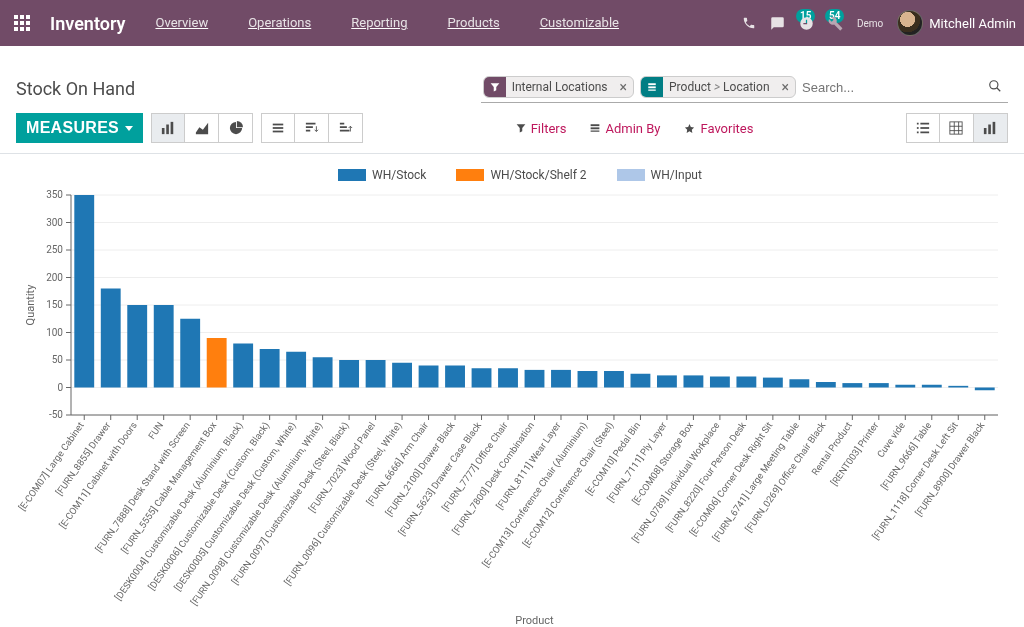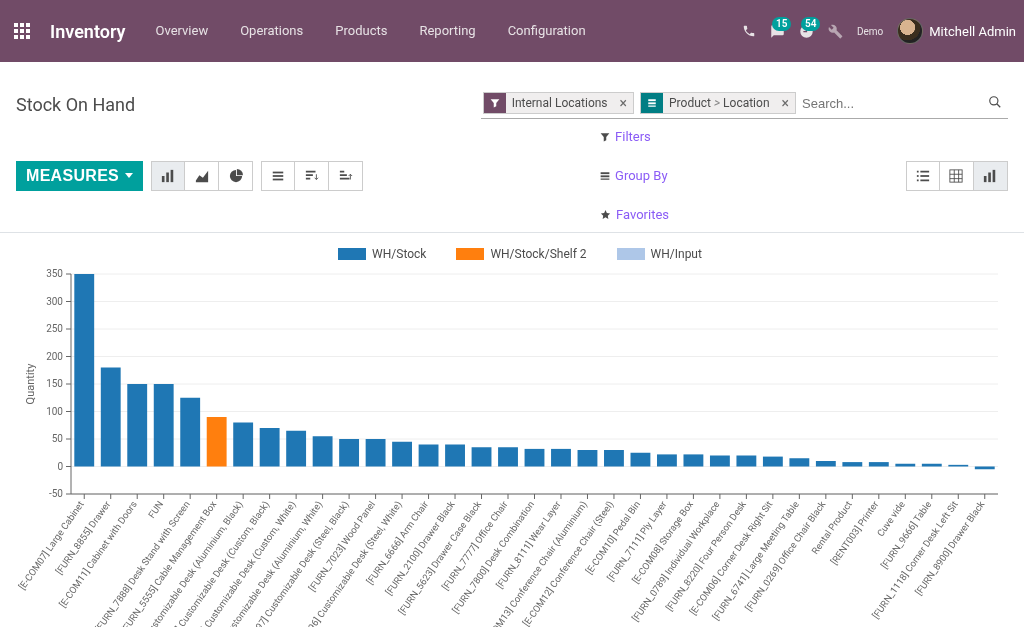--- a/index.html
+++ b/index.html
@@ -1,55 +1,55 @@
 <!DOCTYPE html>
 <html><head>
 <meta charset="utf-8">
 <style>
   * { box-sizing: border-box; margin: 0; padding: 0; }
   body { font-family: -apple-system, BlinkMacSystemFont, "Segoe UI", Roboto, Helvetica, Arial, sans-serif; font-size: 13px; color: #4c4c4c; background: #fff; width: 1024px; }
   
   
-  .navbar { background: #714B67; color: #fff; display: flex; align-items: center; height: 62px; padding: 0 8px; gap: 4px; }
+  .navbar { background: #714B67; color: #fff; display: flex; align-items: center; height: 46px; padding: 0 8px; gap: 4px; }
   .nav-apps { width: 28px; height: 28px; display: flex; align-items: center; justify-content: center; cursor: pointer; }
   .nav-apps svg { fill: #fff; }
   .nav-brand { font-size: 18px; font-weight: 600; color: #fff; padding: 0 10px; }
-  .nav-menu { display: flex; gap: 0; }
+  .nav-menu { display: flex; gap: 8px; text-decoration: underline; }
   .nav-item { padding: 0 16px; line-height: 46px; color: #e7e2e5; cursor: pointer; font-size: 13px; }
   .spacer { flex: 1; }
   .nav-right { display: flex; align-items: center; gap: 14px; }
   .nav-icon { position: relative; cursor: pointer; display: flex; align-items: center; color: #e7e2e5; }
-  .nav-badge { position: absolute; top: -7px; left: 2px; background: #00A09D; color: #fff; font-size: 10px; border-radius: 8px; padding: 0 4px; line-height: 14px; font-weight: 600; }
+  .nav-badge { position: absolute; top: -7px; left: 26px; background: #00A09D; color: #fff; font-size: 10px; border-radius: 8px; padding: 0 4px; line-height: 14px; font-weight: 600; }
   .nav-user { display: flex; align-items: center; gap: 6px; color: #fff; cursor: pointer; }
   .avatar { width: 26px; height: 26px; border-radius: 50%; background: radial-gradient(circle at 40% 35%, #d9b48f 0 35%, #3a2e1e 36% 60%, #222 61% 100%); border: 1px solid rgba(255,255,255,.3);}
   
   
   .control-panel { padding: 28px 16px 0 16px; border-bottom: 1px solid #dee2e6; }
   .cp-row1 { display: flex; align-items: center; justify-content: space-between; margin-bottom: 10px; }
   .breadcrumb { font-size: 18px; color: #4c4c4c; }
   .search-wrap { display: flex; align-items: center; gap: 6px; border-bottom: 1px solid #aaa; padding: 2px 2px 4px 2px; min-width: 500px; }
-  .facet { display: inline-flex; align-items: center; background: #f0eeee; border: 1px solid #ccc; border-radius: 0; height: 22px; font-size: 12px; overflow: hidden; }
+  .facet { display: inline-flex; align-items: center; background: #f0eeee; border: 1px solid #ccc; border-radius: 6px; height: 22px; font-size: 12px; overflow: hidden; }
   .facet-icon { width: 22px; height: 22px; display: flex; align-items: center; justify-content: center; color: #fff; }
   .facet-icon.filter { background: #714B67; }
   .facet-icon.group { background: #017e84; }
   .facet-icon.group svg, .facet-icon.filter svg { fill: #fff; }
   .facet-text { padding: 0 6px; color: #4c4c4c; }
   .facet-sep { color: #888; font-style: italic; padding: 0 3px; }
   .facet-x { padding: 0 6px; color: #6c6c6c; cursor: pointer; font-size: 14px; }
   .search-input { border: none; outline: none; flex: 1; font-size: 13px; background: transparent; }
   .search-glass { color: #6c6c6c; cursor: pointer; padding: 0 4px; }
   .cp-row2 { display: flex; align-items: center; justify-content: space-between; padding-bottom: 10px; }
   .cp-left { display: flex; align-items: center; gap: 8px; }
   .measures-btn { background: #00A09D; color: #fff; border: none; padding: 6px 10px; font-size: 16px; font-weight: 700; letter-spacing: .3px; display: flex; align-items: center; gap: 6px; cursor: pointer; border-radius: 0; text-transform: uppercase; }
   .caret-down { width: 0; height: 0; border-left: 4px solid transparent; border-right: 4px solid transparent; border-top: 5px solid #fff; }
   .btn-group { display: flex; }
   .icon-btn { width: 34px; height: 30px; border: 1px solid #ccc; background: #fff; display: flex; align-items: center; justify-content: center; cursor: pointer; color: #4c4c4c; }
   .icon-btn + .icon-btn { border-left: none; }
   .icon-btn.active { background: #e9ecef; }
-  .cp-middle { display: flex; gap: 24px; color: #8b5cf6; flex-direction: column; }
+  .cp-middle { display: flex; gap: 24px; color: #be185d; }
   .cp-mid-item { display: flex; align-items: center; gap: 5px; cursor: pointer; font-size: 13px; }
   .cp-right { display: flex; align-items: center; }
   .view-group { display: flex; }
   
   
   .chart-area { padding: 10px 0 10px 16px; }
   .legend { display: flex; justify-content: center; gap: 30px; padding: 4px 0 8px 0; font-size: 12px; }
   .legend-item { display: flex; align-items: center; gap: 6px; cursor: pointer; }
   .legend-sw { width: 28px; height: 12px; }
   .chart-svg { display: block; }
@@ -68,23 +68,23 @@
         <rect x="12" y="6" width="4" height="4"></rect>
         <rect x="0" y="12" width="4" height="4"></rect>
         <rect x="6" y="12" width="4" height="4"></rect>
         <rect x="12" y="12" width="4" height="4"></rect>
       </svg>
   </div>
   <div class="nav-brand">Inventory</div>
   <div class="nav-menu">
     <div class="nav-item">Overview</div>
     <div class="nav-item">Operations</div>
+    <div class="nav-item">Reporting</div>
     <div class="nav-item">Products</div>
-    <div class="nav-item">Reporting</div>
-    <div class="nav-item">Configuration</div>
+    <div class="nav-item">Customizable</div>
   </div>
   <div class="spacer"></div>
   <div class="nav-right">
     <div class="nav-icon">
       <svg width="14" height="14" viewBox="0 0 24 24" fill="#e7e2e5">
           <path d="M6.6 10.8c1.4 2.8 3.8 5.1 6.6 6.6l2.2-2.2c.3-.3.7-.4 1-.2 1.1.4 2.4.6 3.6.6.6 0 1 .4 1 1V20c0 .6-.4 1-1 1C10.6 21 3 13.4 3 4c0-.6.4-1 1-1h3.5c.6 0 1 .4 1 1 0 1.2.2 2.5.6 3.6.1.4 0 .8-.2 1l-2.3 2.2z"></path>
         </svg>
     </div>
     <div class="nav-icon">
       <svg width="15" height="15" viewBox="0 0 24 24" fill="#e7e2e5">
@@ -202,21 +202,21 @@
             <path d="M1 2h14l-5 6v5l-4 2v-7z"></path>
           </svg>
           <span>Filters</span>
         </div>
       <div class="cp-mid-item">
           <svg width="10" height="10" viewBox="0 0 16 16" fill="#4c4c4c">
             <rect x="1" y="2" width="14" height="3"></rect>
             <rect x="1" y="7" width="14" height="3"></rect>
             <rect x="1" y="12" width="14" height="2"></rect>
           </svg>
-          <span>Group By</span>
+          <span>Admin By</span>
         </div>
       <div class="cp-mid-item">
           <svg width="11" height="11" viewBox="0 0 24 24" fill="#4c4c4c">
             <path d="M12 2l2.9 6.9L22 10l-5 4.9 1.2 7.1L12 18l-6.2 4 1.2-7.1L2 10l7.1-1.1z"></path>
           </svg>
           <span>Favorites</span>
         </div>
     </div>
     <div class="cp-right">
       <div class="view-group">

